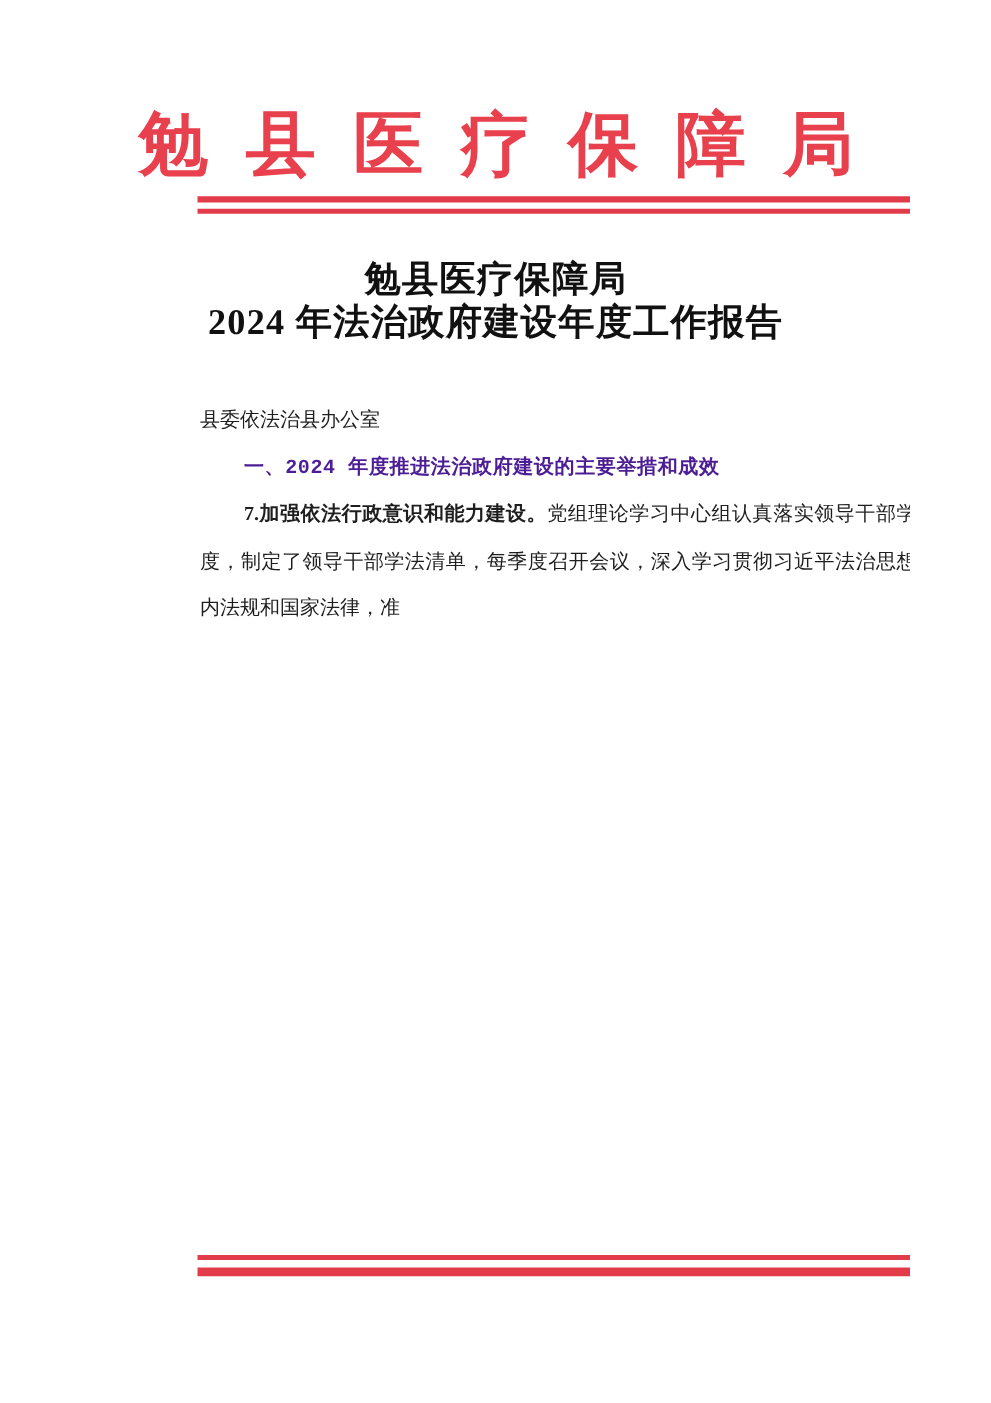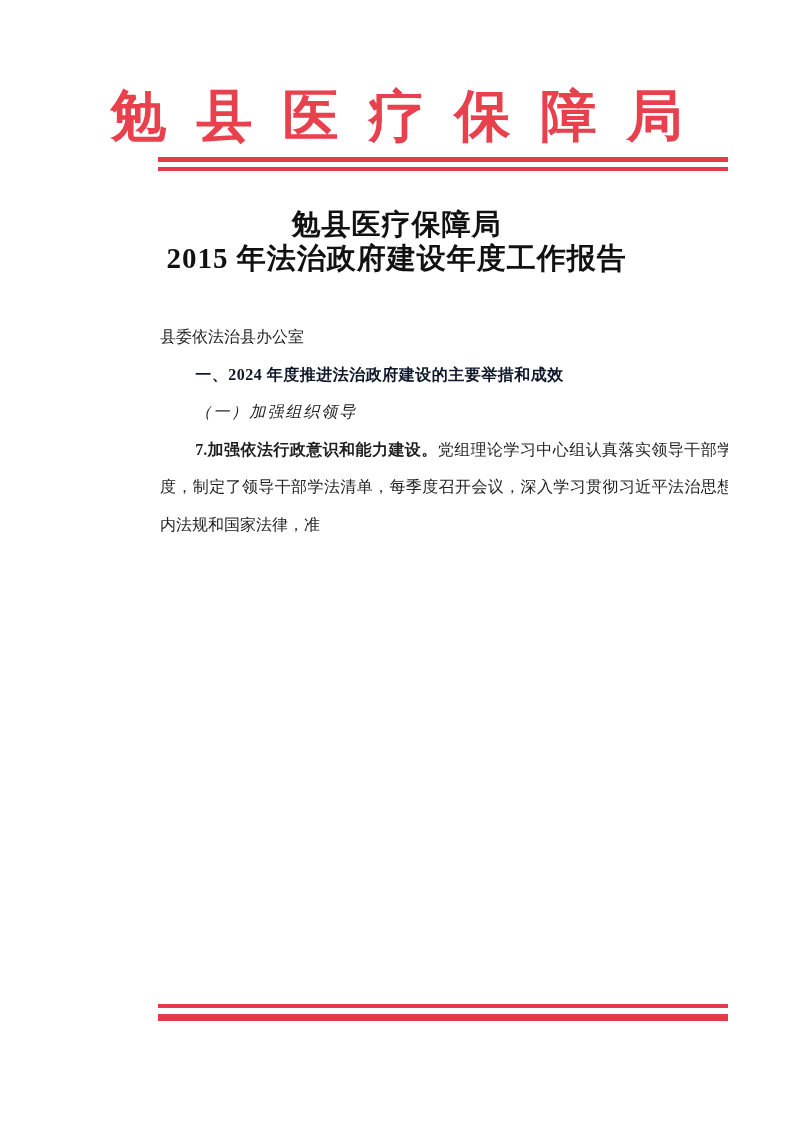--- a/index.html
+++ b/index.html
@@ -70,24 +70,24 @@
     height: 686px;
     overflow: hidden;
     font-size: 16px;
     line-height: 37.5px;
     text-align: justify;
     color: var(--body-text);
   }
   .body-text p { margin: 0; }
   .indent { text-indent: 2.2em; }
   .sec-heading {
-    font-family: Liberation Serif, serif;
+    font-family: Liberation Mono, monospace;
     font-weight: bold;
     letter-spacing: 0.5px;
-    color: #0f172a;
+    color: #4c1d95;
   }
   .subsec-heading {
     font-style: italic; 
     letter-spacing: 2px;
   }
   .lead-bold { font-weight: bold; }
   
   .page-number {
     position: absolute;
     top: 1042px;
@@ -104,30 +104,29 @@
 
   <div class="letterhead">
     <span class="agency-name">勉县医疗保障局</span>
   </div>
 
   <div class="rule rule-head-thick"></div>
   <div class="rule rule-head-thin"></div>
 
   <div class="doc-title">
     <div>勉县医疗保障局</div>
-    <div>2015 年法治政府建设年度工作报告</div>
+    <div>2024 年法治政府建设年度工作报告</div>
   </div>
 
   <div class="body-text">
     <p>县委依法治县办公室</p>
 
 
     <p class="indent sec-heading">一、2024 年度推进法治政府建设的主要举措和成效</p>
 
-    <p class="indent subsec-heading">（一）加强组织领导</p>
 
 
     <p class="indent"><span class="lead-bold">7.加强依法行政意识和能力建设。</span><span>党组理论学习中心组认真落实领导干部学法制度，制定了领导干部学法清单，每季度召开会议，深入学习贯彻习近平法治思想和党内法规和国家法律，准</span></p>
   </div>
 
   <div class="rule rule-foot-thin"></div>
   <div class="rule rule-foot-thick"></div>
 
   <div class="page-number">1</div>
 

